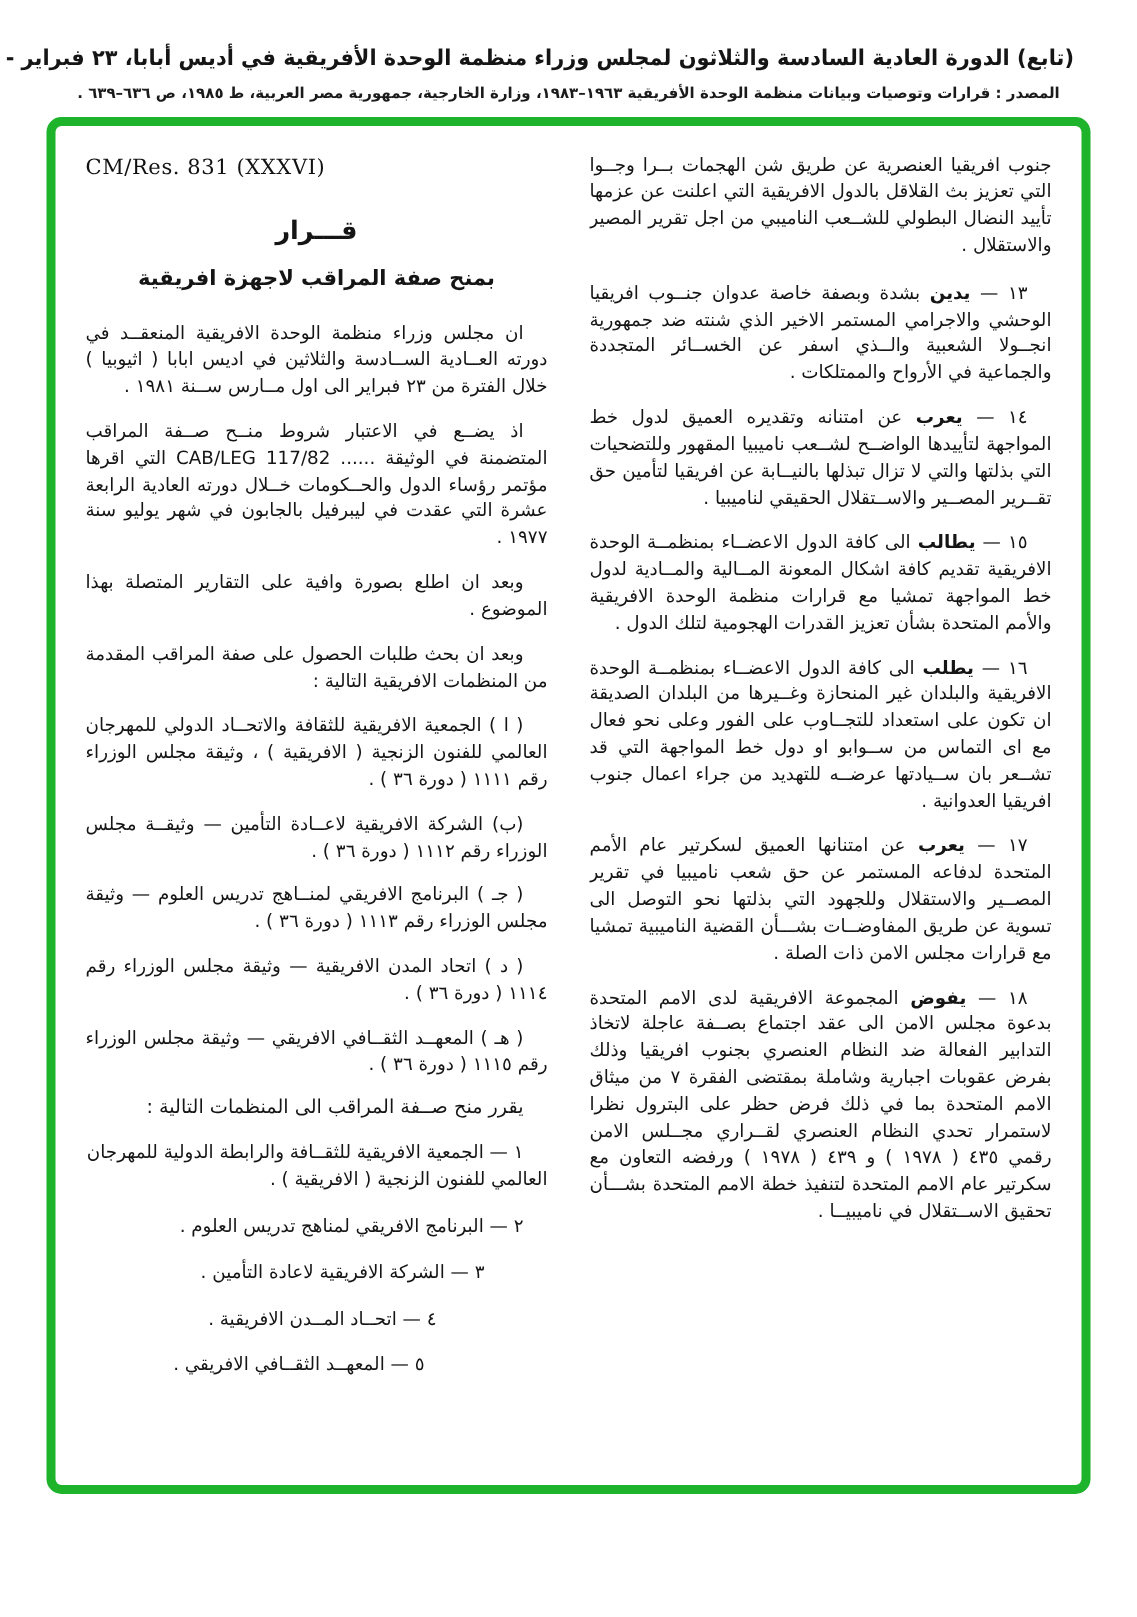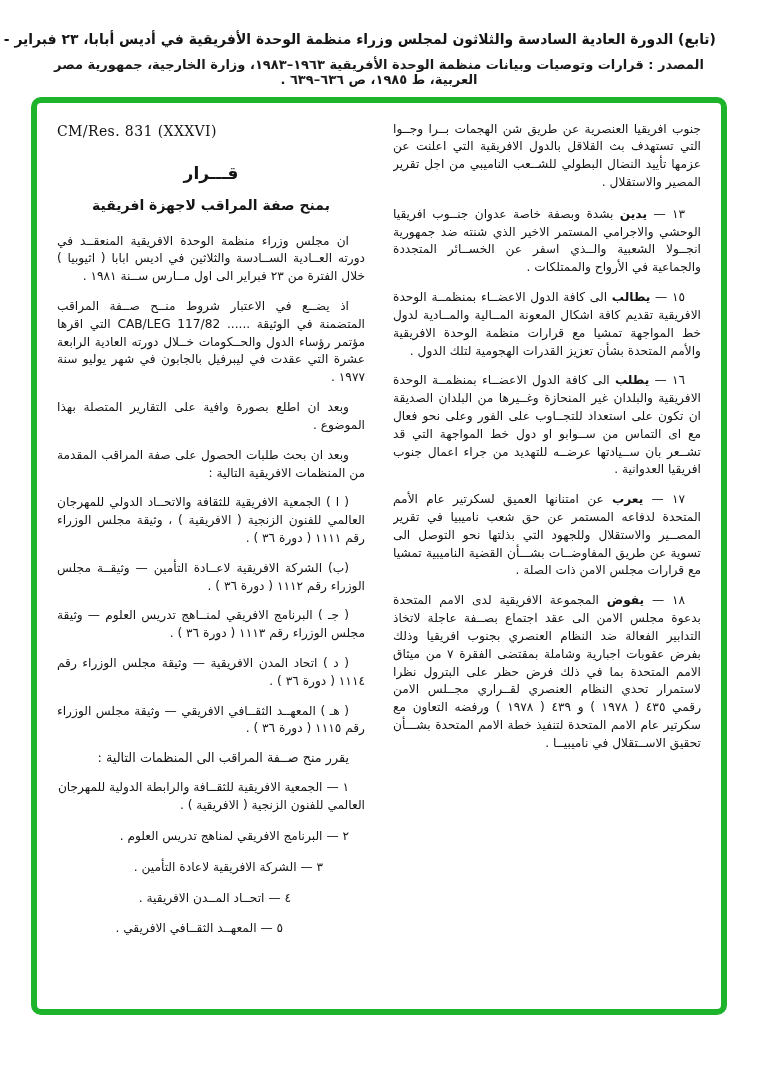--- a/index.html
+++ b/index.html
@@ -8,21 +8,21 @@
     font-family:"DejaVu Sans",sans-serif;color:#151515;
   }
   .page{width:758px;height:1078px;position:relative;}
   
   .hdr{padding-top:30px;text-align:center;direction:rtl;}
   .hdr-line1{
     font-size:14.5px;font-weight:bold;letter-spacing:0;line-height:1.35;
     padding:0 28px;white-space:nowrap;transform:scale(.96,1);transform-origin:center;
   }
   .hdr-line2{
-    font-size:13px;font-weight:bold;margin-top:7px;padding:0 28px;color:#1b1b1b;
+    font-size:10px;font-weight:bold;margin-top:7px;padding:0 28px;color:#1b1b1b;
   }
   
   .frame{
     margin:10px 31px 0 31px;height:918px;box-sizing:border-box;
     border:6px solid #1db32a;border-radius:10px;
     padding:18px 20px 10px 20px;overflow:hidden;background:#fff;
   }
   .columns{display:flex;direction:rtl;gap:28px;height:100%;}
   .col{flex:1 1 0;min-width:0;direction:rtl;overflow:hidden;}
   
@@ -63,24 +63,25 @@
 
   <header class="hdr">
     <div class="hdr-line1">(تابع) الدورة العادية السادسة والثلاثون لمجلس وزراء منظمة الوحدة الأفريقية في أديس أبابا، ٢٣ فبراير - أول مارس ١٩٨١</div>
     <div class="hdr-line2">المصدر : قرارات وتوصيات وبيانات منظمة الوحدة الأفريقية ١٩٦٣–١٩٨٣، وزارة الخارجية، جمهورية مصر العربية، ط ١٩٨٥، ص ٦٣٦–٦٣٩ .</div>
   </header>
 
   <div class="frame">
     <div class="columns">
 
       <section class="col">
-        <p class="para lead-gap">جنوب افريقيا العنصرية عن طريق شن الهجمات بــرا وجــوا التي تستهدف بث القلاقل بالدول الافريقية التي اعلنت عن عزمها تأييد النضال البطولي للشــعب الناميبي من اجل تقرير المصير والاستقلال .</p>
+        <p class="para lead-gap">جنوب افريقيا العنصرية عن طريق شن الهجمات بــرا وجــوا التي تعزيز بث القلاقل بالدول الافريقية التي اعلنت عن عزمها تأييد النضال البطولي للشــعب الناميبي من اجل تقرير المصير والاستقلال .</p>
 
         <p class="para indent"><span>١٣ —</span> <b>يدين</b> <span>بشدة وبصفة خاصة عدوان جنــوب افريقيا الوحشي والاجرامي المستمر الاخير الذي شنته ضد جمهورية انجــولا الشعبية والــذي اسفر عن الخســائر المتجددة والجماعية في الأرواح والممتلكات .</span></p>
 
+        <p class="para indent"><span>١٤ —</span> <b>يعرب</b> <span>عن امتنانه وتقديره العميق لدول خط المواجهة لتأييدها الواضــح لشــعب ناميبيا المقهور وللتضحيات التي بذلتها والتي لا تزال تبذلها بالنيــابة عن افريقيا لتأمين حق تقــرير المصــير والاســتقلال الحقيقي لناميبيا .</span></p>
 
         <p class="para indent"><span>١٥ —</span> <b>يطالب</b> <span>الى كافة الدول الاعضــاء بمنظمــة الوحدة الافريقية تقديم كافة اشكال المعونة المــالية والمــادية لدول خط المواجهة تمشيا مع قرارات منظمة الوحدة الافريقية والأمم المتحدة بشأن تعزيز القدرات الهجومية لتلك الدول .</span></p>
 
         <p class="para indent"><span>١٦ —</span> <b>يطلب</b> <span>الى كافة الدول الاعضــاء بمنظمــة الوحدة الافريقية والبلدان غير المنحازة وغــيرها من البلدان الصديقة ان تكون على استعداد للتجــاوب على الفور وعلى نحو فعال مع اى التماس من ســوابو او دول خط المواجهة التي قد تشــعر بان ســيادتها عرضــه للتهديد من جراء اعمال جنوب افريقيا العدوانية .</span></p>
 
         <p class="para indent"><span>١٧ —</span> <b>يعرب</b> <span>عن امتنانها العميق لسكرتير عام الأمم المتحدة لدفاعه المستمر عن حق شعب ناميبيا في تقرير المصــير والاستقلال وللجهود التي بذلتها نحو التوصل الى تسوية عن طريق المفاوضــات بشـــأن القضية الناميبية تمشيا مع قرارات مجلس الامن ذات الصلة .</span></p>
 
         <p class="para indent"><span>١٨ —</span> <b>يفوض</b> <span>المجموعة الافريقية لدى الامم المتحدة بدعوة مجلس الامن الى عقد اجتماع بصــفة عاجلة لاتخاذ التدابير الفعالة ضد النظام العنصري بجنوب افريقيا وذلك بفرض عقوبات اجبارية وشاملة بمقتضى الفقرة ٧ من ميثاق الامم المتحدة بما في ذلك فرض حظر على البترول نظرا لاستمرار تحدي النظام العنصري لقــراري مجــلس الامن رقمي ٤٣٥ ( ١٩٧٨ ) و ٤٣٩ ( ١٩٧٨ ) ورفضه التعاون مع سكرتير عام الامم المتحدة لتنفيذ خطة الامم المتحدة بشـــأن تحقيق الاســتقلال في ناميبيــا .</span></p>
 
       </section>

